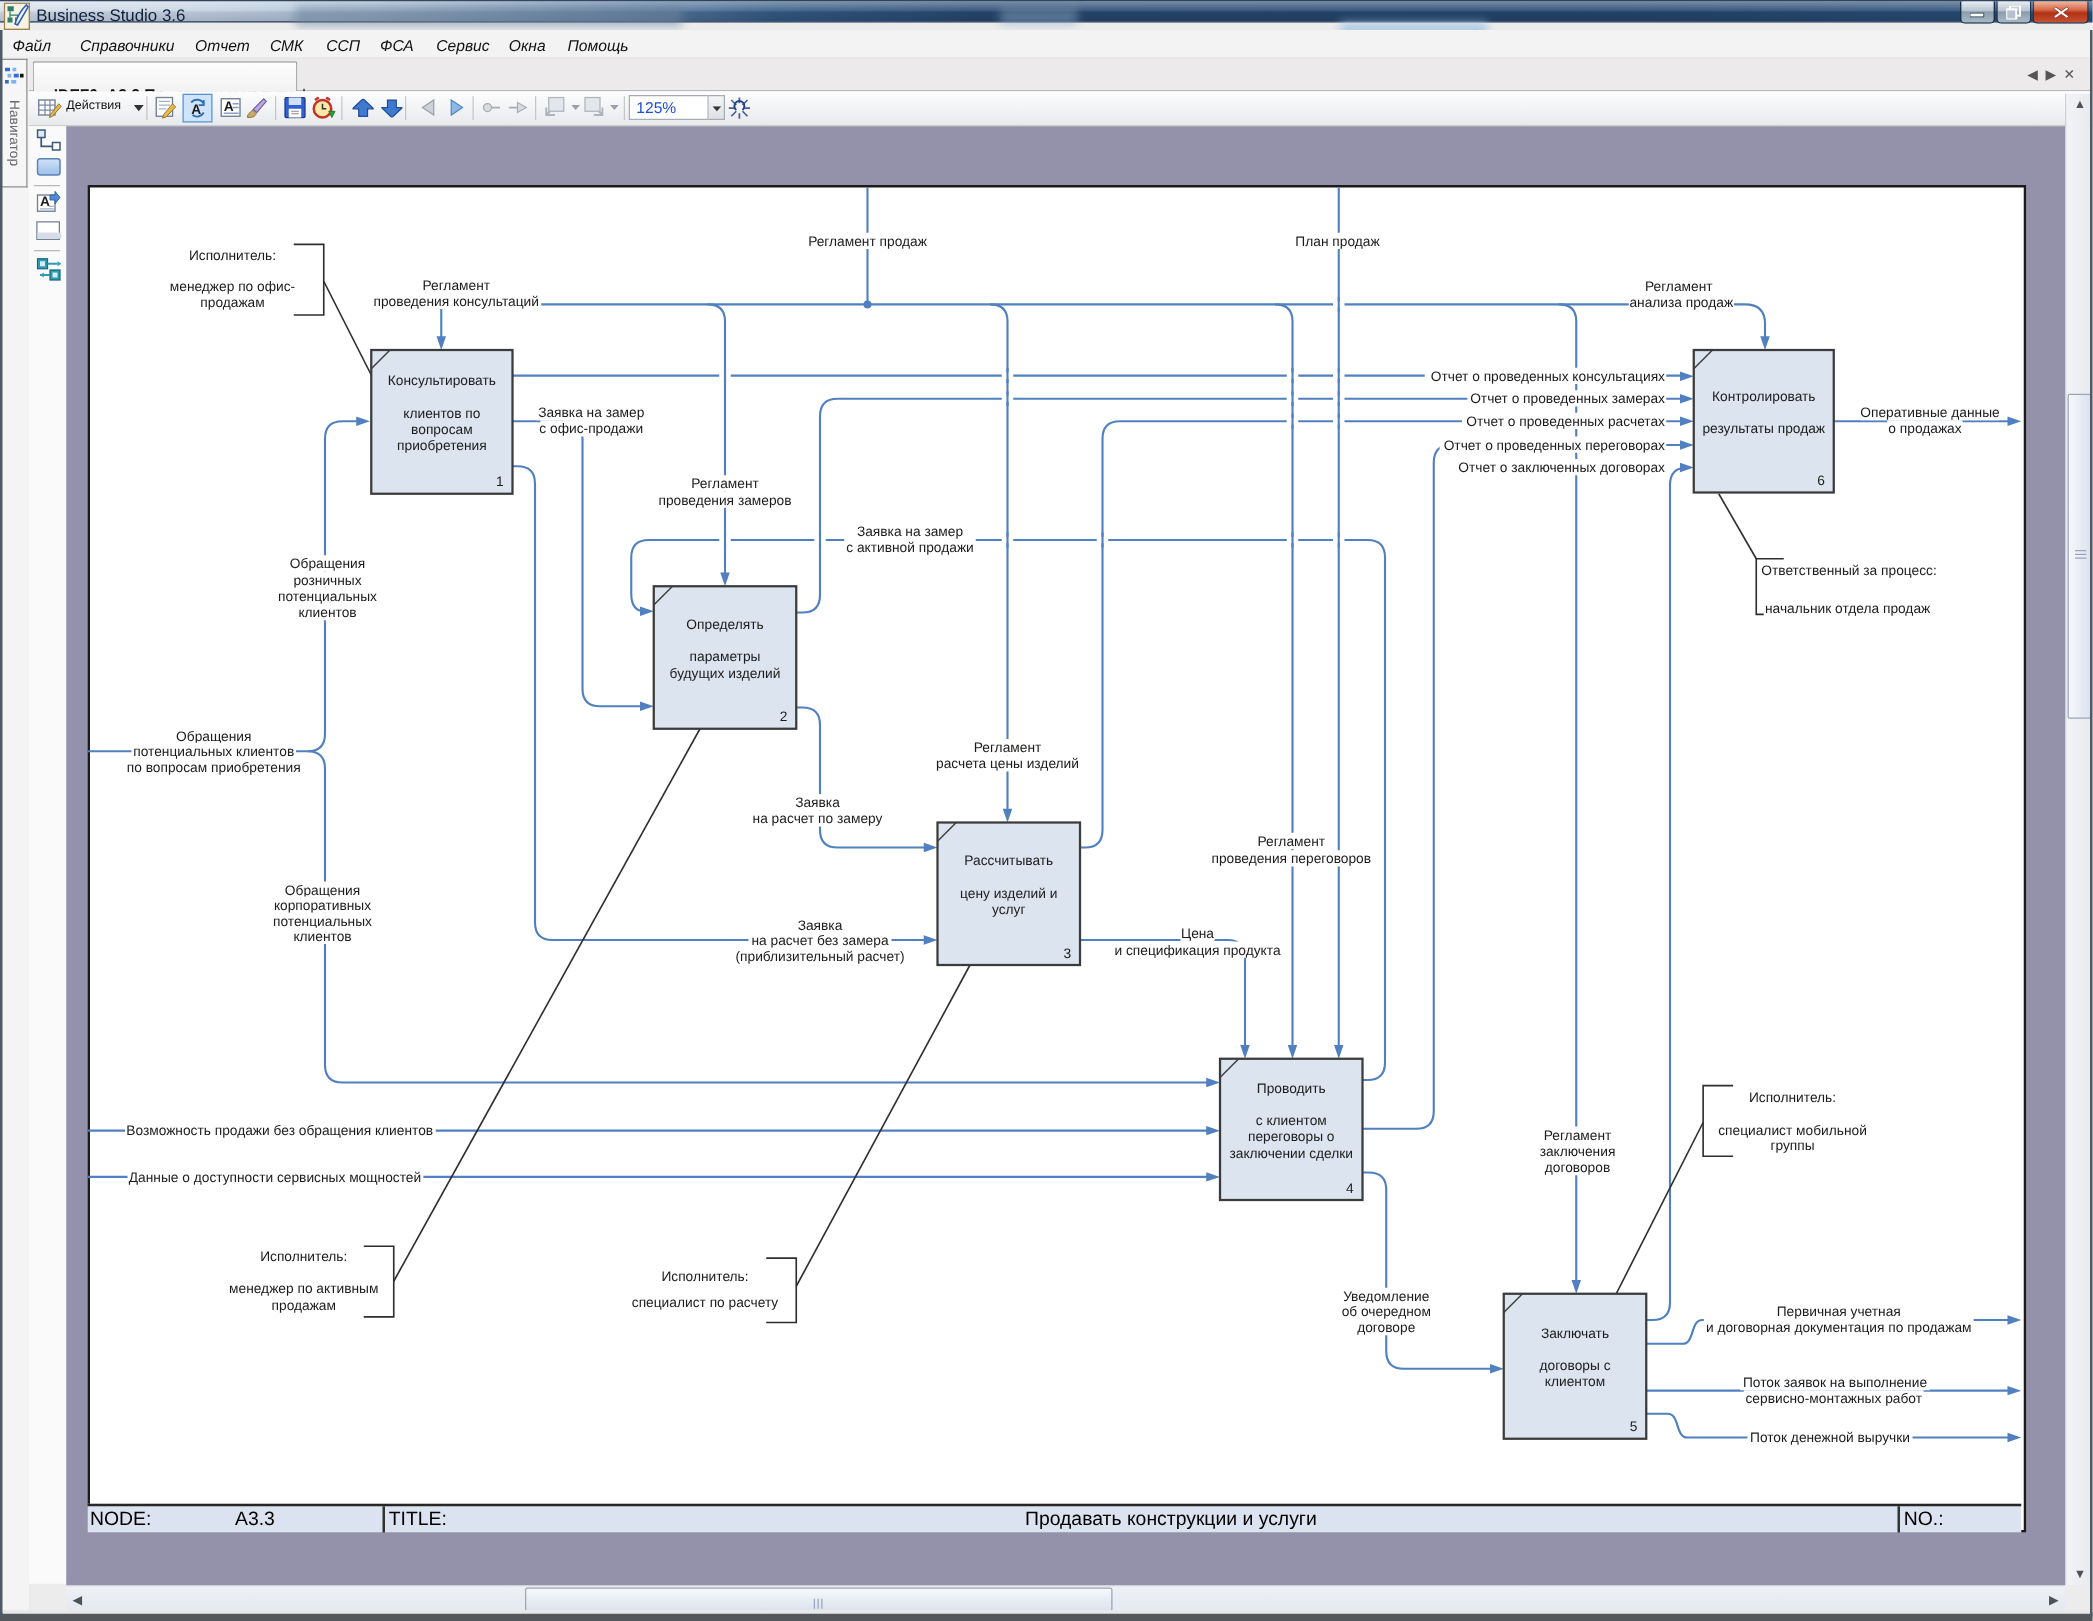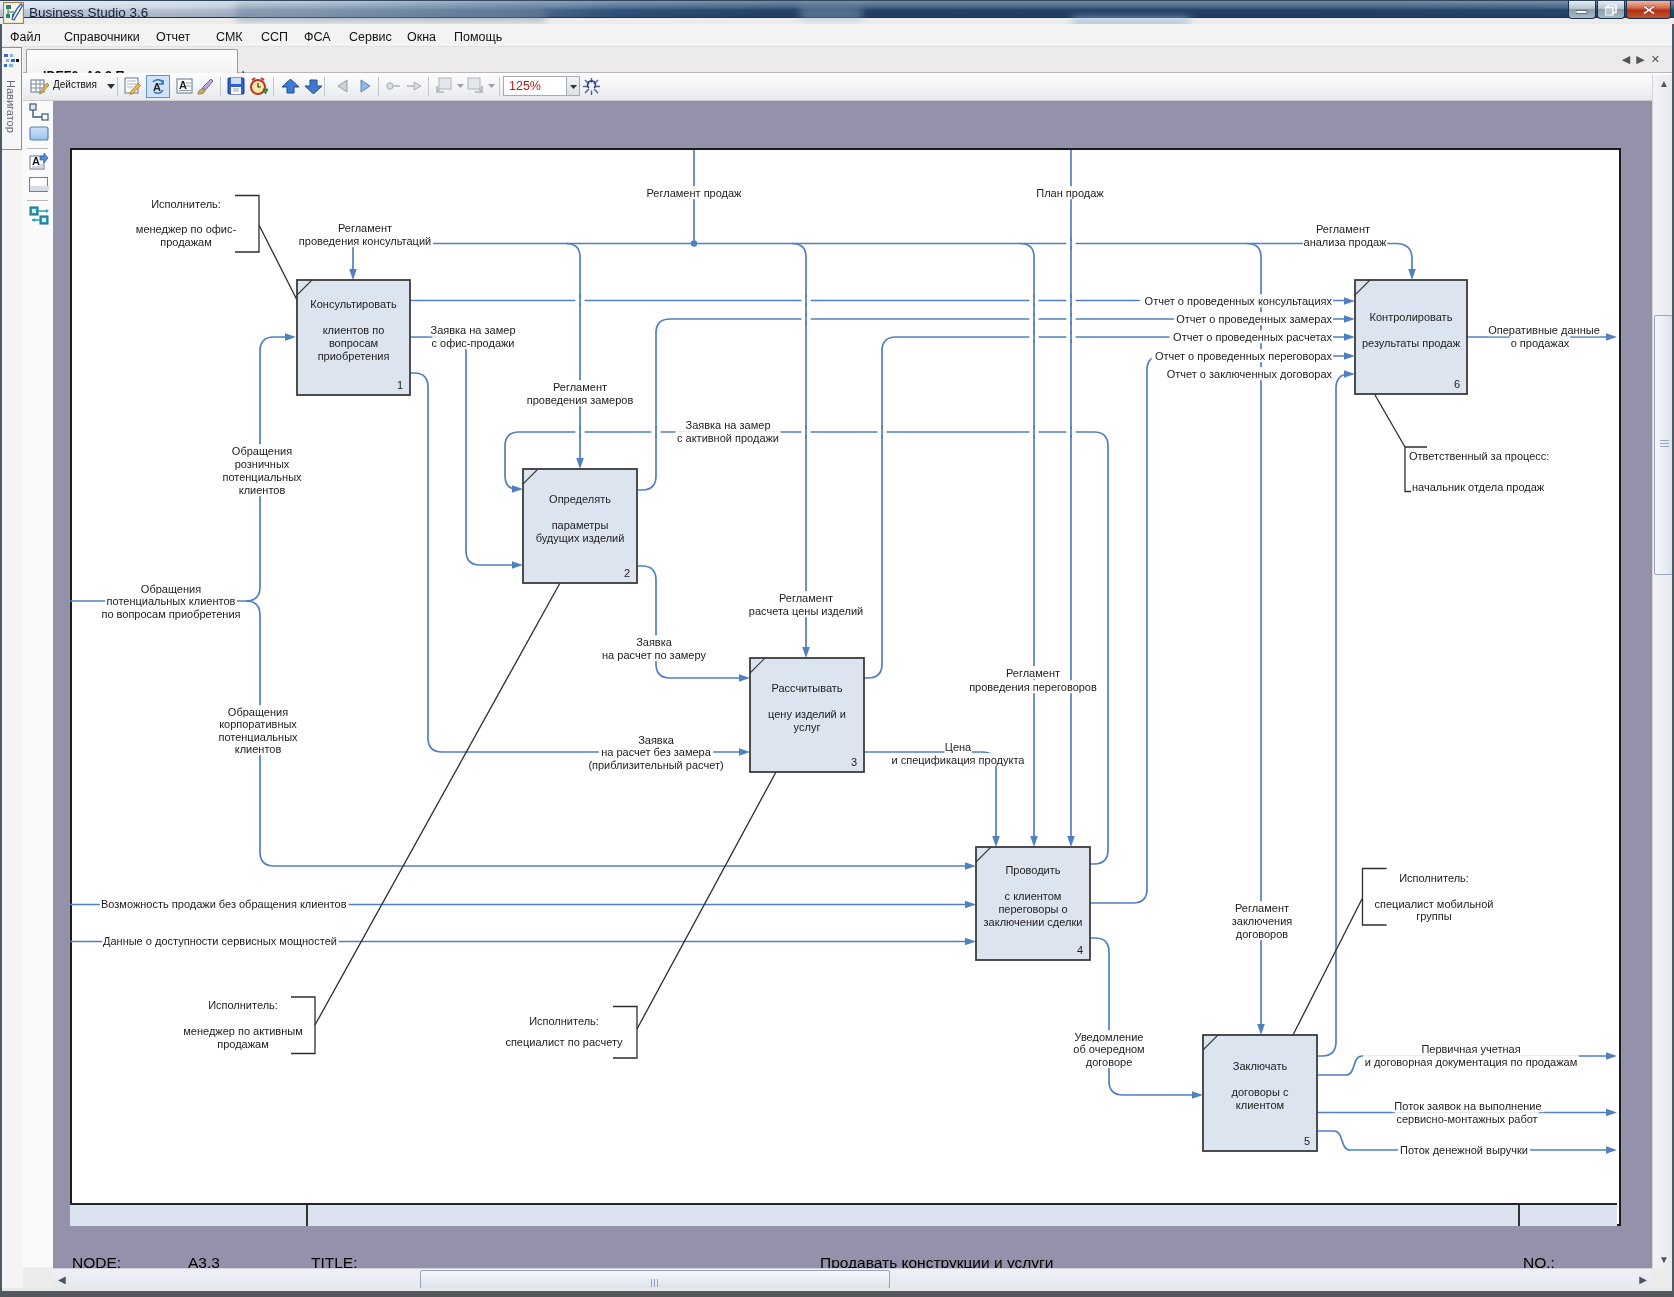--- a/index.html
+++ b/index.html
@@ -25,40 +25,40 @@
   background:linear-gradient(180deg,#e9eef3 0%,#b6c3cf 45%,#8b9dac 50%,#a9b8c4 100%); }
 #btnmin { left:1568px; width:28px; }
 #btnmax { left:1597px; width:28px; }
 #btncls { left:1626px; width:45px;
   background:linear-gradient(180deg,#f0b8a2 0%,#d66a4a 40%,#b03214 55%,#c65231 100%); }
 .capbtn svg { position:absolute; left:50%; top:50%; transform:translate(-50%,-50%); }
 
 
 #menu { left:0; top:24px; width:1674px; height:23px; background:#f3f3f3;
   border-bottom:1px solid #e2e2e2; font-size:12.5px; color:#111; }
-#menu span { position:absolute; top:6px; }
+#menu span { position:absolute; top:6px;font-style:italic; }
 
 
 #tabrow { left:23px; top:47px; width:1651px; height:26px; background:#eceaea;
   border-bottom:1px solid #b8b8b8; }
 #tab1 { position:absolute; left:3px; top:2px; width:212px; height:24px; white-space:nowrap;
   background:linear-gradient(180deg,#fdfdfd,#f2f2f2); border:1px solid #9a9a9a; border-bottom:none;
   border-radius:2px 2px 0 0; font-weight:bold; font-size:12.5px; color:#101010;
   padding:19px 0 0 16px; }
 .tabbtns { position:absolute; right:8px; top:6px; color:#555; font-size:11px; letter-spacing:6px; }
 
 
 #tools { left:23px; top:73px; width:1651px; height:28px;
   background:linear-gradient(180deg,#fdfdfd 0%,#f2f3f5 55%,#e7e9ec 100%);
   border-bottom:1px solid #cccccc; }
 .tsep { position:absolute; top:4px; width:1px; height:19px; background:#c6c6c6; }
 #tools .lbl { position:absolute; top:6px; font-size:10px; color:#111; }
 .ticon { position:absolute; top:4px; }
 #zoombox { position:absolute; left:480px; top:3px; width:64px; height:20px; background:#fff;
-  border:1px solid #a5acb5; font-size:12.5px; color:#b91c1c; padding:2px 0 0 5px; }
+  border:1px solid #a5acb5; font-size:12.5px; color:#1d4ed8; padding:2px 0 0 5px; }
 #zoomdd { position:absolute; left:544px; top:3px; width:13px; height:20px;
   background:linear-gradient(#f4f5f7,#dde0e4); border:1px solid #a5acb5; border-left:none; }
 
 
 #dock { left:0; top:47px; width:23px; height:1243px; background:#f4f4f4; }
 #docktab { position:absolute; left:1px; top:0px; width:21px; height:103px; background:#f6f6f6;
   border:1px solid #8f8f8f; border-left:none; }
 #navtext { position:absolute; left:16px; top:32px; font-size:11px; color:#67696c;
   transform:rotate(90deg); transform-origin:0 0; white-space:nowrap; }
 
@@ -69,21 +69,21 @@
 
 
 #canvas { left:53px; top:101px; width:1599px; height:1167px; background:#9492aa; }
 #page { position:absolute; left:17px; top:47px; width:1551px; height:1078px;
   background:#fff; border:2px solid #1b1b1b; }
 
 
 #nodebar { position:absolute; left:-2px; top:1052.5px; width:1547px; height:23px;
   box-sizing:border-box; background:#dbe3f0; border-top:2.5px solid #262626;
   font-size:15.5px; color:#000; }
-#nodebar span { position:absolute; top:2px;margin-top:47px; }
+#nodebar span { position:absolute; top:2px; }
 .nbdiv { position:absolute; top:0; width:1.5px; height:21px; background:#333; }
 
 
 #vsb { left:1652px; top:75px; width:22px; height:1193px;
   background:linear-gradient(90deg,#f2f3f6,#e8eaef); border-left:1px solid #cfd2d8; }
 #vthumb { position:absolute; left:1px; top:240px; width:19px; height:260px;
   background:linear-gradient(90deg,#f6f8fb,#dde3ee); border:1px solid #9aa4bb; border-radius:2px; }
 #hsb { left:53px; top:1268px; width:1599px; height:22px;
   background:linear-gradient(180deg,#eef0f5,#e4e8f0); border-top:1px solid #cfd2d8; }
 #hthumb { position:absolute; left:367px; top:1px; width:470px; height:19px;

